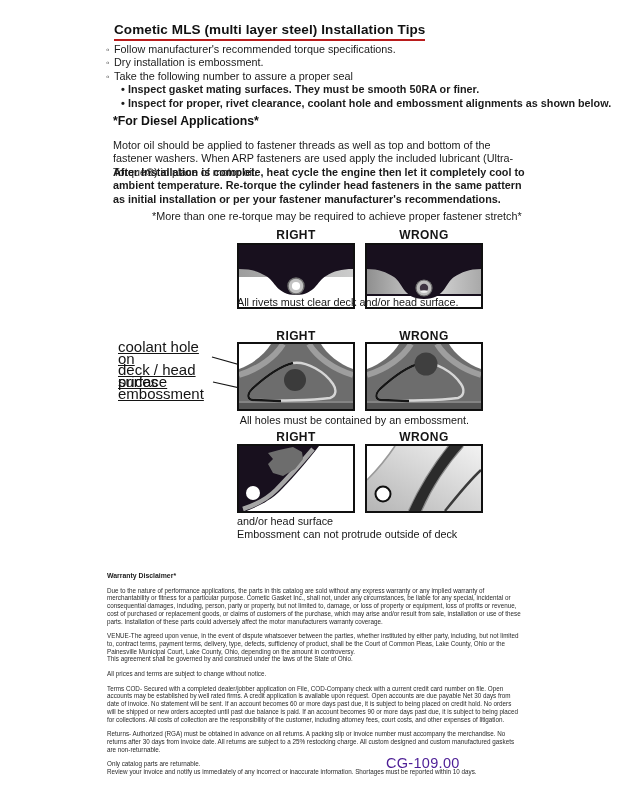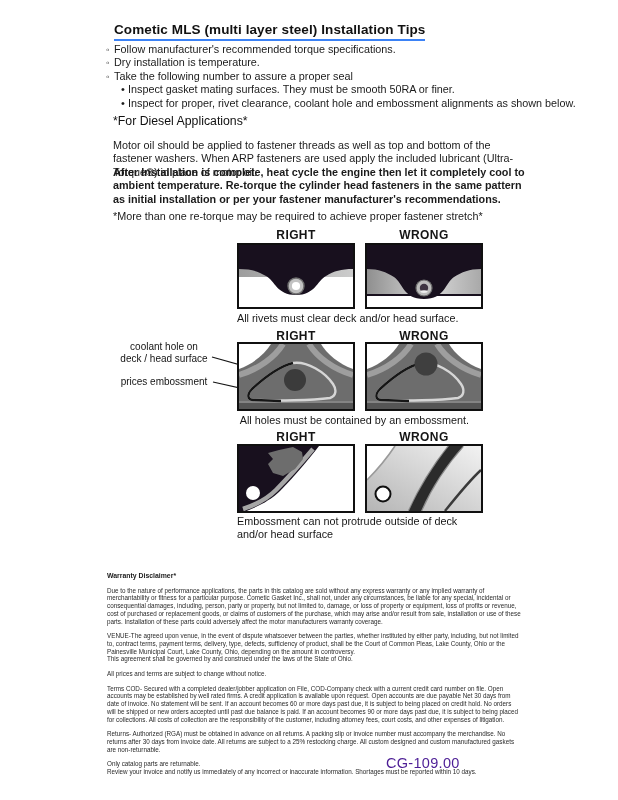--- a/index.html
+++ b/index.html
@@ -1,49 +1,49 @@
 <!DOCTYPE html>
 <html><head>
 <meta charset="utf-8">
 <style>
   html,body{margin:0;padding:0;background:#fff;}
   .page{position:relative;width:618px;height:800px;background:#ffffff;overflow:hidden;
         font-family:"Liberation Sans", sans-serif;color:#1b1b1b;}
 
   .title{position:absolute;left:114px;top:22px;margin:0;font-size:13.5px;font-weight:bold;
-         color:#111;border-bottom:2px solid #3b82f6;padding-bottom:2px;letter-spacing:.1px;}
+         color:#111;border-bottom:2px solid #b91c1c;padding-bottom:2px;letter-spacing:.1px;}
 
   .bullets{position:absolute;left:106px;top:43px;width:428px;font-size:10.8px;line-height:13.4px;}
   .b-row{white-space:nowrap;}
   .b-mark{display:inline-block;width:8px;font-size:10px;vertical-align:top;}
-  .b-row.sub{padding-left:15px;}
+  .b-row.sub{padding-left:15px;font-weight:bold;}
   .b-mark.dot{width:7px;font-size:11px;}
 
-  .diesel-h{position:absolute;left:113px;top:114px;margin:0;font-size:12.3px;font-weight:normal;color:#111;}
+  .diesel-h{position:absolute;left:113px;top:114px;margin:0;font-size:12.3px;font-weight:bold;color:#111;}
   .para{position:absolute;left:113px;margin:0;font-size:10.8px;line-height:13.3px;color:#1b1b1b;}
   .p1{top:139px;width:416px;}
   .p2{top:166px;width:420px;font-weight:bold;}
-  .note{top:210px;width:420px;}
+  .note{top:210px;width:420px;margin-left:39px;}
 
   .dlabel{position:absolute;width:118px;text-align:center;font-size:12px;font-weight:600;
           color:#151515;letter-spacing:.4px;}
   .dpanel{position:absolute;width:118px;height:66px;}
   .dpanel svg{display:block;width:100%;height:100%;}
   .dpanel.tall{height:69px;}
   .dcap{position:absolute;font-size:10.8px;color:#171717;line-height:12.6px;}
 
   
   .l1r{left:237px;top:228px;} .l1w{left:365px;top:228px;}
   .pn1r{left:237px;top:243px;} .pn1w{left:365px;top:243px;}
-  .cap1{left:237px;top:312px;}
+  .cap1{left:237px;top:296px;}
   
   .l2r{left:237px;top:329px;} .l2w{left:365px;top:329px;}
   .pn2r{left:237px;top:342px;} .pn2w{left:365px;top:342px;}
   .cap2{left:223px;top:414px;width:246px;text-align:right;}
-  .anno{position:absolute;left:118px;width:92px;text-align:center;font-size:10px;line-height:11.6px;color:#141414;}
+  .anno{position:absolute;left:118px;width:92px;text-align:left;font-size:15px;line-height:11.6px;color:#141414;text-decoration:underline;}
   .anno1{top:341px;} .anno2{top:376px;}
   .leads{position:absolute;left:210px;top:344px;width:92px;height:58px;}
   
   .l3r{left:237px;top:430px;} .l3w{left:365px;top:430px;}
   .pn3r{left:237px;top:444px;} .pn3w{left:365px;top:444px;}
   .cap3{left:237px;top:515px;width:280px;}
 
   .legal{position:absolute;left:107px;top:572px;width:414px;font-size:6.3px;line-height:7.7px;color:#2a2a2a;}
   .legal h3{margin:0 0 7px 0;font-size:6.9px;font-weight:bold;color:#1a1a1a;}
   .legal p{margin:0 0 7px 0;}
@@ -53,21 +53,21 @@
 </style>
 </head>
 <body>
 
 <div class="page">
 
   <h1 class="title">Cometic MLS (multi layer steel) Installation Tips</h1>
 
   <div class="bullets">
     <div class="b-row"><span class="b-mark">◦</span><span>Follow manufacturer's recommended torque specifications.</span></div>
-    <div class="b-row"><span class="b-mark">◦</span><span>Dry installation is temperature.</span></div>
+    <div class="b-row"><span class="b-mark">◦</span><span>Dry installation is embossment.</span></div>
     <div class="b-row"><span class="b-mark">◦</span><span>Take the following number to assure a proper seal</span></div>
     <div class="b-row sub"><span class="b-mark dot">•</span><span>Inspect gasket mating surfaces.  They must be smooth 50RA or finer.</span></div>
     <div class="b-row sub"><span class="b-mark dot">•</span><span>Inspect for proper, rivet clearance, coolant hole and embossment alignments as shown below.</span></div>
   </div>
 
   <h2 class="diesel-h">*For Diesel Applications*</h2>
   <p class="para p1">Motor oil should be applied to fastener threads as well as top and bottom of the fastener washers. When ARP fasteners are used apply the included lubricant (Ultra-Torque®) in place of motor oil.</p>
   <p class="para p2">After Installation is complete, heat cycle the engine then let it completely cool to ambient temperature. Re-torque the cylinder head fasteners in the same pattern as initial installation or per your fastener manufacturer's recommendations.</p>
   <p class="para note">*More than one re-torque may be required to achieve proper fastener stretch*</p>
 
@@ -191,22 +191,22 @@
       <path d="M84,2 C68,22 54,45 44,67" stroke="#8a8a8a" stroke-width="2.4" fill="none"></path>
       <path d="M98,2 C80,22 66,44 56,67" stroke="#8a8a8a" stroke-width="2.4" fill="none"></path>
       <path d="M84,2 C68,22 54,45 44,67 L56,67 C66,44 80,22 98,2 Z" fill="#2b2b2b"></path>
       <path d="M80,67 C92,52 104,37 116,26" stroke="#3a3a3a" stroke-width="2.4" fill="none"></path>
       <circle cx="18" cy="50" r="7.5" fill="#ffffff" stroke="#101010" stroke-width="2"></circle>
       <rect x="1" y="1" width="116" height="67" fill="none" stroke="#101010" stroke-width="2"></rect>
     </svg>
   </div>
 
   <div class="dcap cap3">
+    <div>and/or head surface</div>
     <div>Embossment can not protrude outside of deck</div>
-    <div>and/or head surface</div>
   </div>
 
   <div class="legal">
     <h3>Warranty Disclaimer*</h3>
     <p>Due to the nature of performance applications, the parts in this catalog are sold without any express warranty or any implied warranty of merchantability or fitness for a particular purpose.  Cometic Gasket Inc., shall not, under any circumstances, be liable for any special, incidental or consequential damages, including, person, party or property, but not limited to, damage, or loss of property or equipment, loss of profits or revenue, cost of purchased or replacement goods, or claims of customers of the purchase, which may arise and/or result from sale, installation or use of these parts.  Installation of these parts could adversely affect the motor manufacturers warranty coverage.</p>
     <p class="tight">VENUE-The agreed upon venue, in the event of dispute whatsoever between the parties, whether instituted by either party, including, but not limited to, contract terms, payment terms, delivery, type, defects, sufficiency of product, shall be the Court of Common Pleas, Lake County, Ohio or the Painesville Municipal Court, Lake County, Ohio, depending on the amount in controversy.</p>
     <p>This agreement shall be governed by and construed under the laws of the State of Ohio.</p>
     <p>All prices and terms are subject to change without notice.</p>
     <p>Terms COD- Secured with a completed dealer/jobber application on File, COD-Company check with a current credit card number on file.  Open accounts may be established by well rated firms.  A credit application is available upon request.  Open accounts are due payable Net 30 days from date of invoice.  No statement will be sent.  If an account becomes 60 or more days past due, it is subject to being placed on credit hold.  No orders will be shipped or new orders accepted until past due balance is paid.  If an account becomes 90 or more days past due, it is subject to being placed for collections.  All costs of collection are the responsibility of the customer, including attorney fees, court costs, and other expenses of litigation.</p>
     <p>Returns- Authorized (RGA) must be obtained in advance on all returns.  A packing slip or invoice number must accompany the merchandise.  No returns after 30 days from invoice date.  All returns are subject to a 25% restocking charge.  All custom designed and custom manufactured gaskets are non-returnable.</p>

